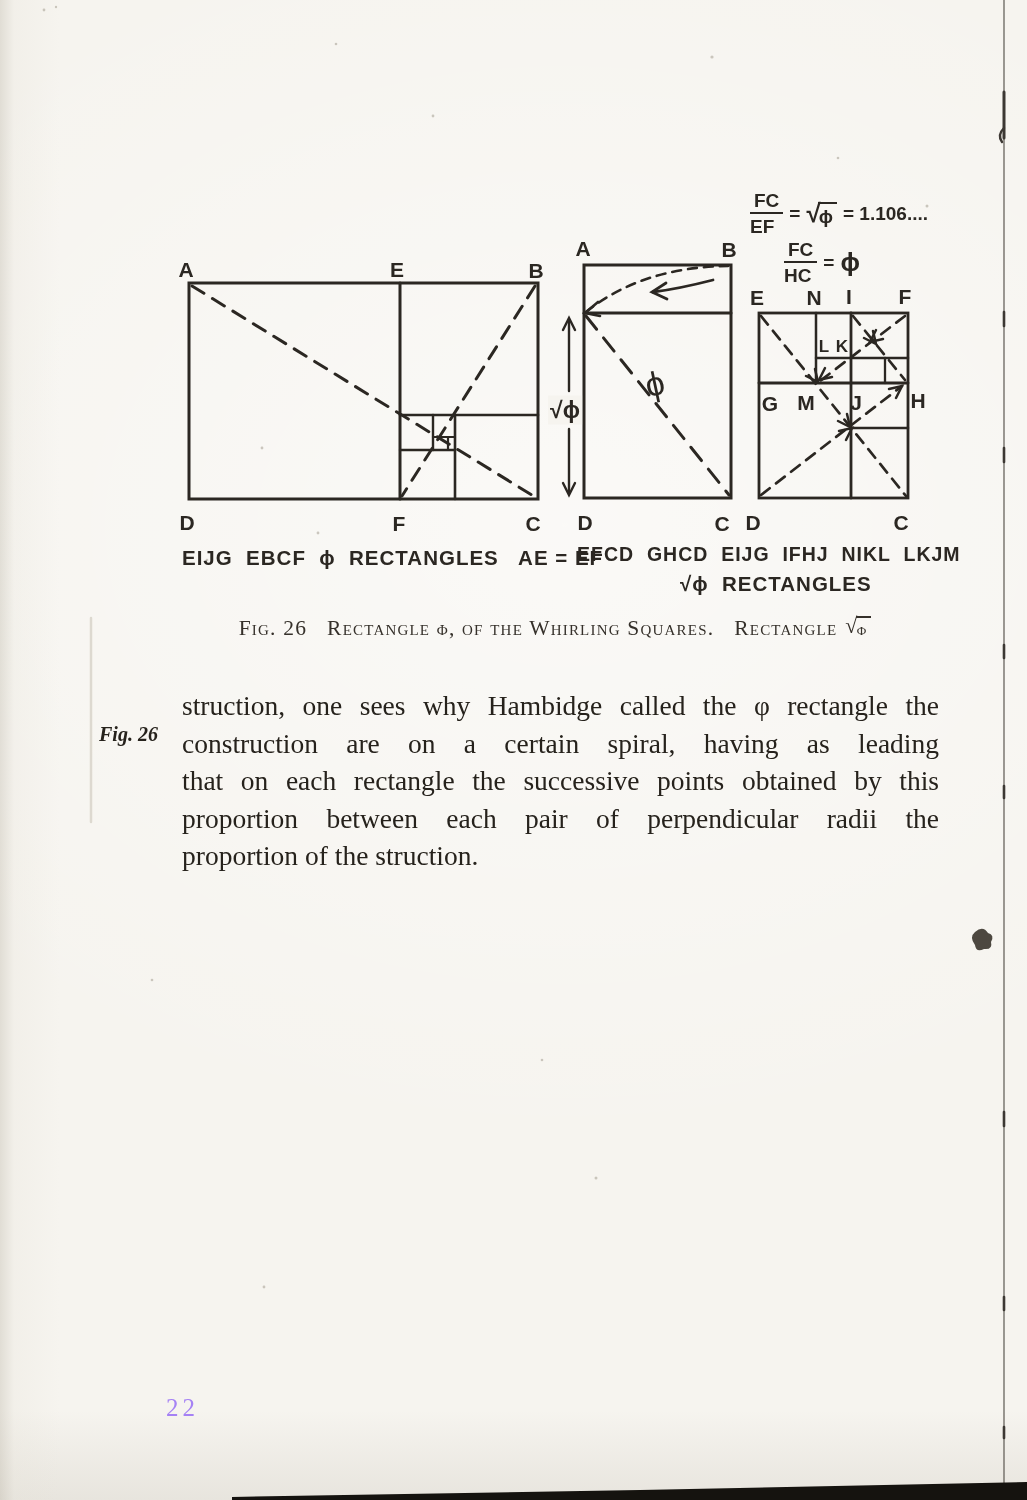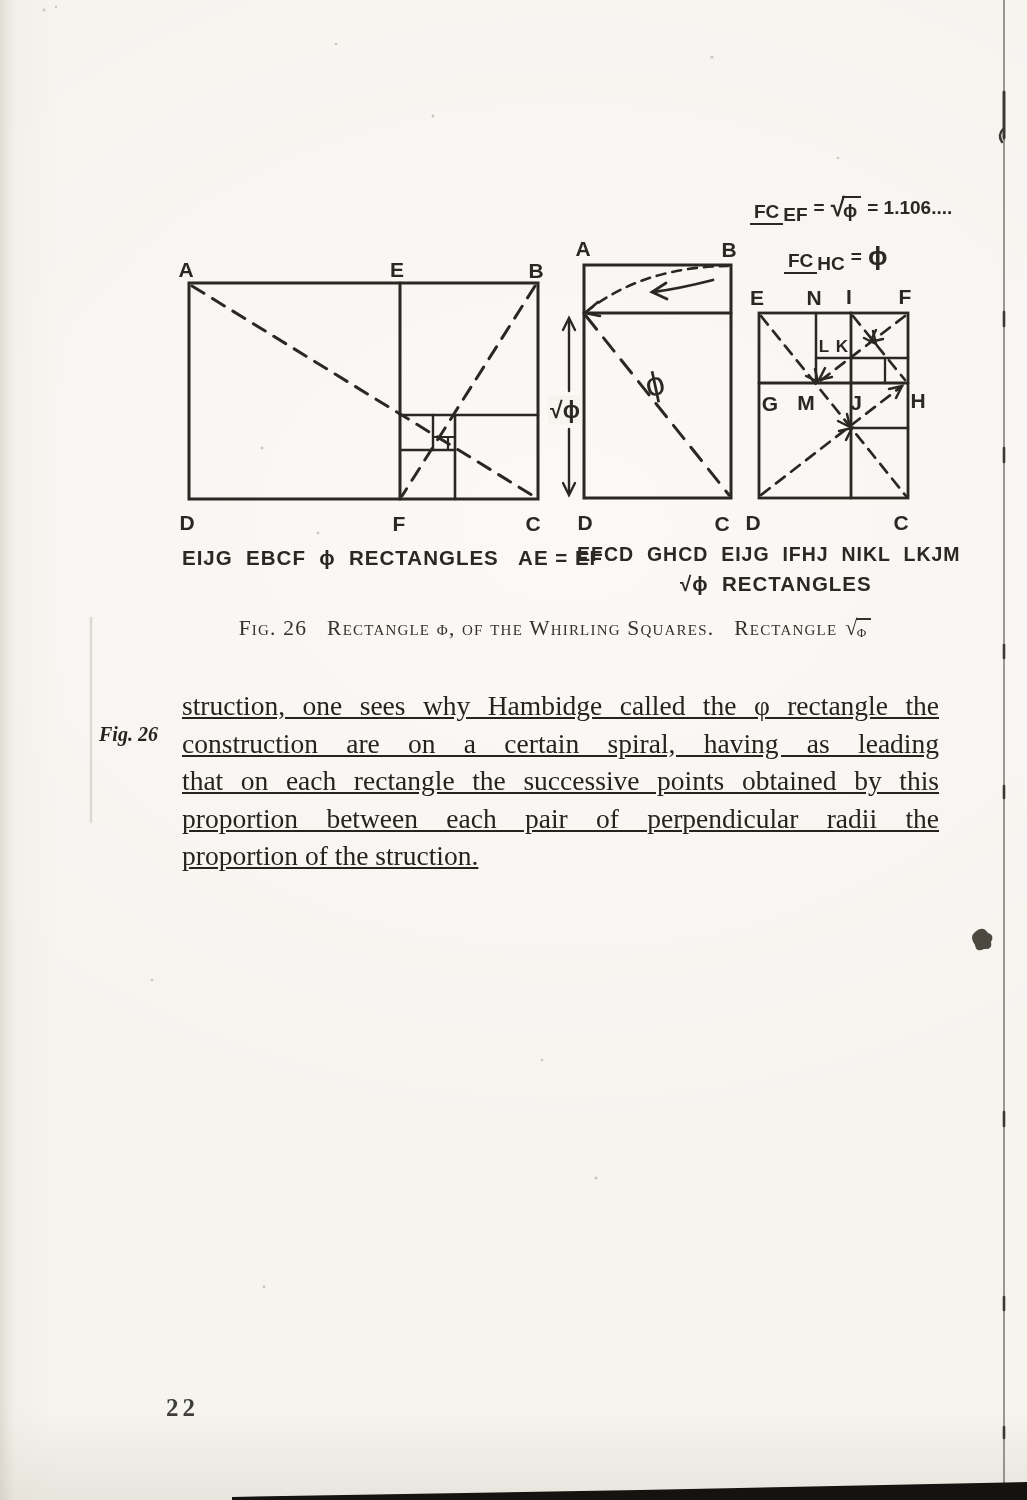--- a/index.html
+++ b/index.html
@@ -20,23 +20,23 @@
   .pt{
     position:absolute;transform:translate(-50%,-50%);
     font:700 21px "Liberation Sans","DejaVu Sans",sans-serif;color:#2b2722;
     white-space:nowrap;
   }
   
   .formula{
     position:absolute;display:flex;align-items:center;gap:6px;
     font:700 19px "Liberation Sans","DejaVu Sans",sans-serif;color:#2b2722;
   }
-  .frac{display:inline-flex;flex-direction:row;align-items:flex-end;line-height:1.05}
+  .frac{display:inline-flex;flex-direction:column;align-items:flex-start;line-height:1.05}
   .frac .num{border-bottom:2.4px solid #2b2722;padding:0 4px 1px}
-  .frac .den{padding-top:14px}
+  .frac .den{padding-top:3px}
   .sqrt{display:inline-flex;align-items:flex-start;line-height:1}
   .sqrt .radical{font-size:26px;line-height:.9;font-weight:700}
   .sqrt .rad{border-top:2.4px solid #2b2722;padding:3px 4px 0 1px;margin-left:-3px;font-size:19px}
   .eq{white-space:pre}
   .phi-big{
     position:absolute;transform:translate(-50%,-50%) rotate(-12deg);
     font:400 34px "Liberation Sans","DejaVu Sans",sans-serif;color:#2b2722;
   }
   .sqrtphi-mid{
     position:absolute;transform:translate(-50%,-50%);
@@ -50,31 +50,31 @@
   }
   .caption{
     position:absolute;left:150px;top:616px;width:810px;text-align:center;
     font-variant:small-caps;font-size:21.5px;letter-spacing:1.2px;color:#35302a;
     display:flex;justify-content:center;gap:20px;align-items:baseline;
   }
   .caption .sqrt .radical{font-size:22px;font-weight:400}
   .caption .sqrt .rad{border-top:2px solid #35302a;font-size:18px;padding-top:2px}
   .bodytext{
     position:absolute;left:182px;top:687px;width:757px;
-    font-size:27.5px;line-height:37.6px;color:#26221c;text-decoration:underline;
+    font-size:27.5px;line-height:37.6px;color:#26221c;
   }
   .pline{text-align:justify;text-align-last:justify}
   .pline.last{text-align-last:left}
   .margin-note{
     position:absolute;left:99px;top:723px;
     font-style:italic;font-weight:700;font-size:20px;color:#26221c;
   }
   .page-number{
     position:absolute;left:166px;top:1394px;
-    font-size:25px;font-weight:700;color:#000000;letter-spacing:4px;
+    font-size:25px;font-weight:400;color:#8b5cf6;letter-spacing:4px;
     opacity:.75;filter:blur(.5px);
   }
 </style>
 </head>
 <body>
 
 <div class="paper-shade"></div>
 
 <svg class="diagram" width="1027" height="1500" viewBox="0 0 1027 1500" stroke="#2b2722" fill="none" stroke-linecap="round">
 
@@ -217,21 +217,21 @@
   <span style="font-size:26px">ϕ</span>
 </div>
 
 <div class="figcap" style="left:182px;top:546px">EIJG  EBCF  ϕ  RECTANGLES   AE = EF</div>
 <div class="figcap" style="left:577px;top:543px;font-size:19.5px">EFCD  GHCD  EIJG  IFHJ  NIKL  LKJM</div>
 <div class="figcap" style="left:680px;top:572px">√ϕ  RECTANGLES</div>
 
 <div class="caption">
   <span>Fig. 26</span>
   <span>Rectangle ϕ, of the Whirling Squares.</span>
-  <span style="display:inline-flex;align-items:center;gap:8px">
+  <span style="display:inline-flex;align-items:flex-start;gap:8px">
     <span>Rectangle</span>
     <span class="sqrt">
       <span class="radical">√</span>
         <span class="rad">ϕ</span>
     </span>
   </span>
 </div>
 
 <div class="margin-note">Fig. 26</div>
 <div class="bodytext" id="paragraph">

